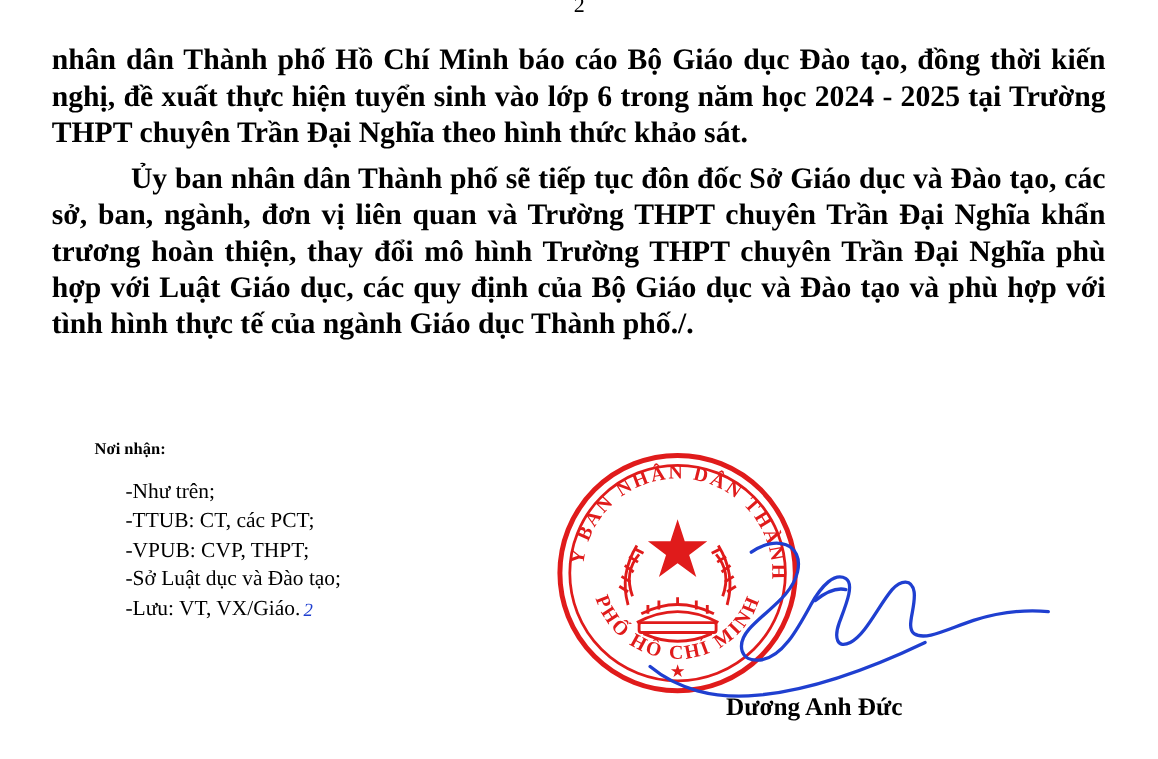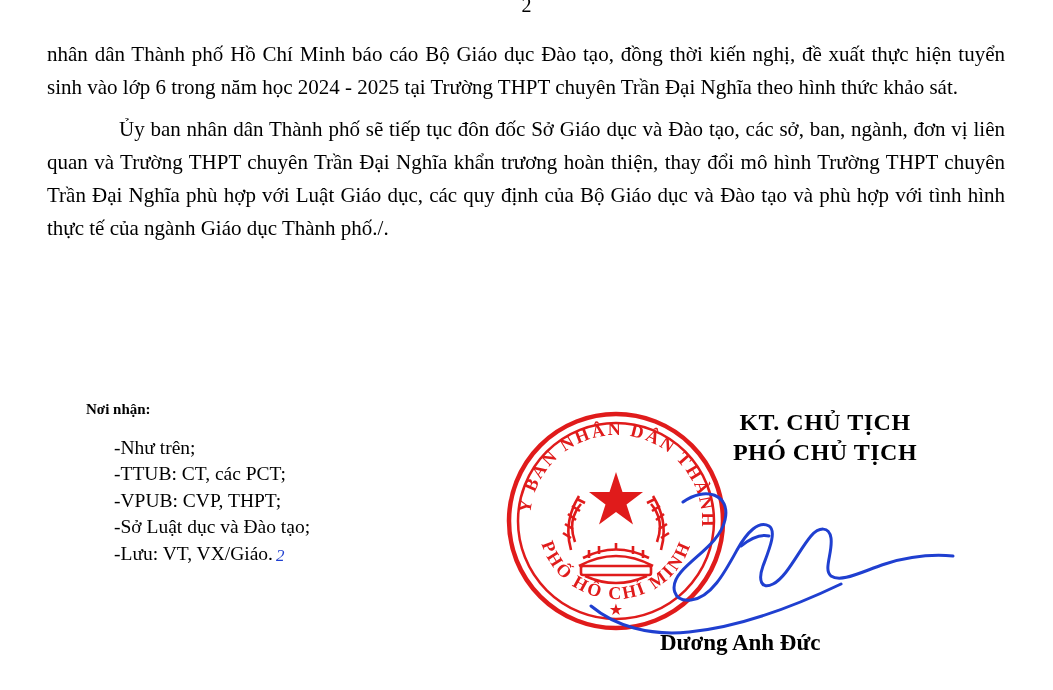--- a/index.html
+++ b/index.html
@@ -25,23 +25,24 @@
     text-align: center;
     font-size: 20px;
     font-family: "Liberation Serif", serif;
   }
 
   .body-text {
     position: absolute;
     top: 38px;
     left: 47px;
     width: 958px;
-    font-size: 21px;
+    font-size: 27px;
     line-height: 33px;
     text-align: justify;
+    font-weight: bold;
   }
   .para {
     margin: 0 0 9px 0;
     text-align: justify;
     text-justify: inter-word;
   }
   .para.indent {
     text-indent: 72px;
   }
   .para:last-child { margin-bottom: 0; }
@@ -137,24 +138,20 @@
     <div class="recipients-title">Nơi nhận:</div>
     <ul>
       <li>-Như trên;</li>
       <li>-TTUB: CT, các PCT;</li>
       <li>-VPUB: CVP, THPT;</li>
       <li>-Sở Luật dục và Đào tạo;</li>
       <li><span>-Lưu: VT, VX/Giáo.</span><span class="copy-count">2</span></li>
     </ul>
   </div>
 
-  <div class="signature">
-    <div class="sig-line1">KT. CHỦ TỊCH</div>
-    <div class="sig-line2">PHÓ CHỦ TỊCH</div>
-  </div>
 
   <div class="signer-name">Dương Anh Đức</div>
 
   <div class="seal">
     <svg width="222" height="222" viewBox="0 0 222 222" xmlns="http://www.w3.org/2000/svg">
       <defs>
         <path id="sealTopArc" d="M 25,111 A 86,86 0 0 1 197,111"></path>
         <path id="sealBottomArc" d="M 33,111 A 78,78 0 0 0 189,111"></path>
       </defs>
       <g fill="none" stroke="#e01b1b" stroke-width="4.5">

